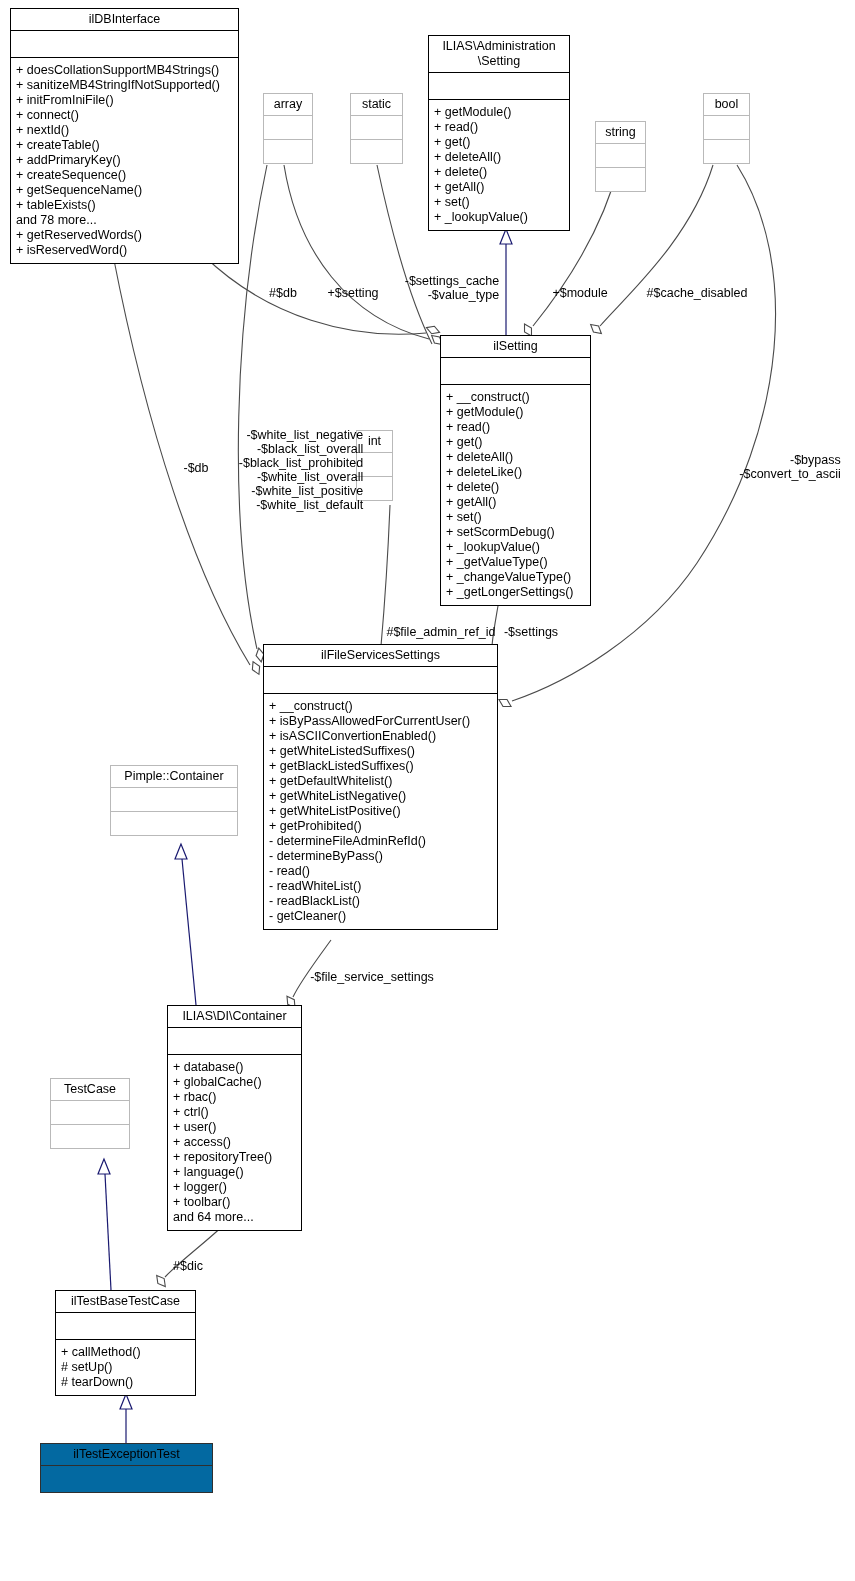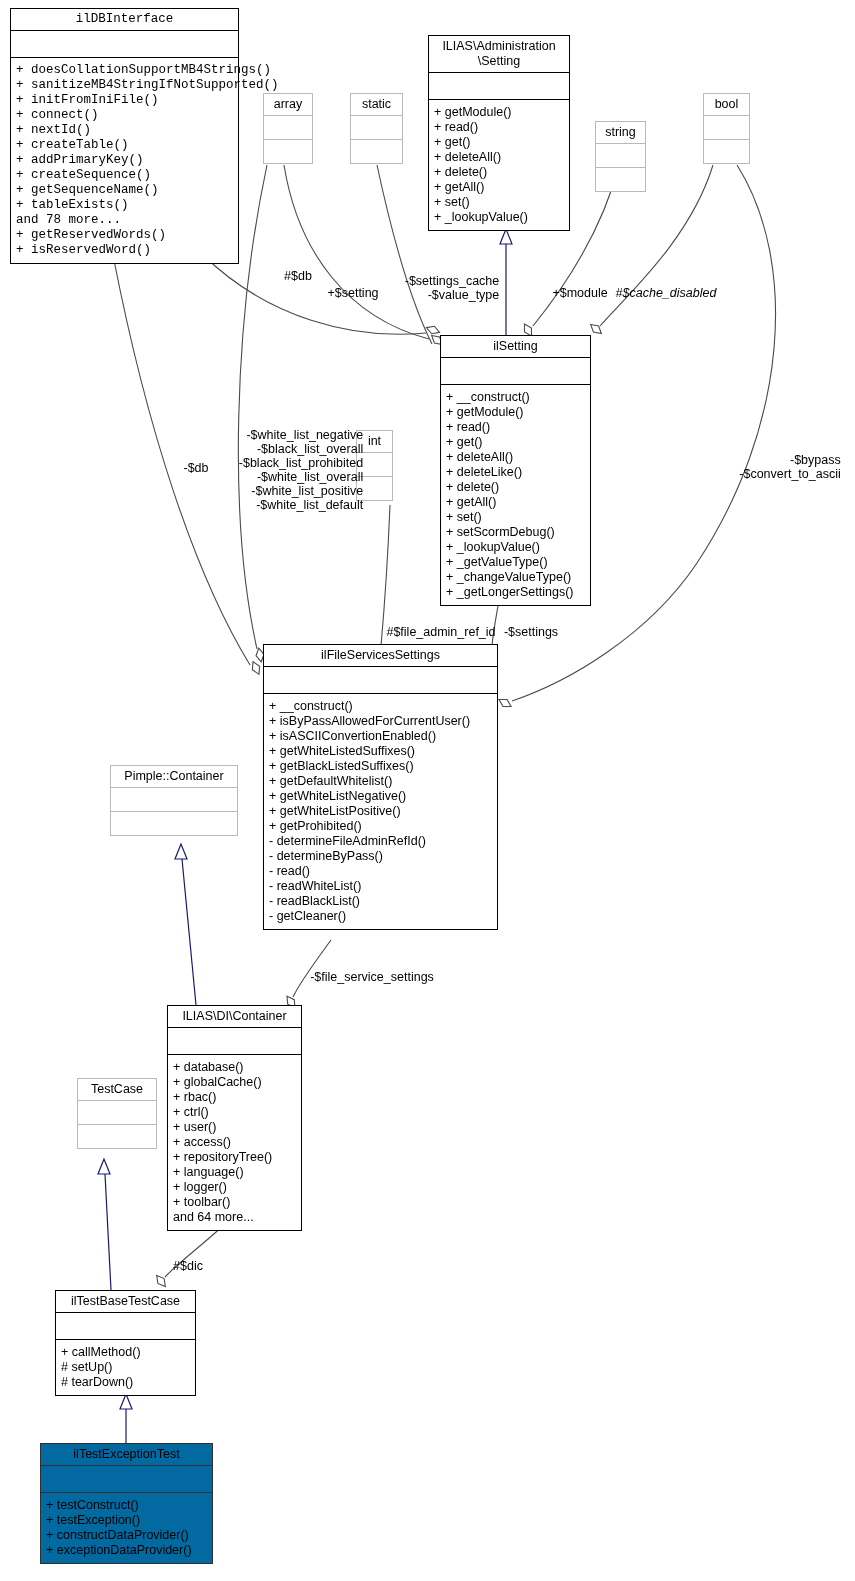--- a/index.html
+++ b/index.html
@@ -63,21 +63,21 @@
     <path class="inh" d="M 506 335 L 506 244"></path>
     <polygon class="tri" points="506,229 500,244 512,244"></polygon>
     <path class="inh" d="M 196 1005 L 182 859"></path>
     <polygon class="tri" points="181,844 175,859 187,859"></polygon>
     <path class="inh" d="M 111 1290 L 105 1174"></path>
     <polygon class="tri" points="104,1159 98,1174 110,1174"></polygon>
     <path class="inh" d="M 126 1443 L 126 1409"></path>
     <polygon class="tri" points="126,1394 120,1409 132,1409"></polygon>
   </svg>
 
-  <div class="cls" style="left:10px;top:8px;width:229px;font-family:Liberation Mono, monospace;">
+  <div class="cls" style="left:10px;top:8px;width:229px;">
     <div class="t">ilDBInterface</div>
     <div class="a"></div>
     <div class="mlist">
         <div class="mi">+ doesCollationSupportMB4Strings()</div>
         <div class="mi">+ sanitizeMB4StringIfNotSupported()</div>
         <div class="mi">+ initFromIniFile()</div>
         <div class="mi">+ connect()</div>
         <div class="mi">+ nextId()</div>
         <div class="mi">+ createTable()</div>
         <div class="mi">+ addPrimaryKey()</div>
@@ -196,53 +196,47 @@
         <div class="mi">+ user()</div>
         <div class="mi">+ access()</div>
         <div class="mi">+ repositoryTree()</div>
         <div class="mi">+ language()</div>
         <div class="mi">+ logger()</div>
         <div class="mi">+ toolbar()</div>
         <div class="mi">and 64 more...</div>
       </div>
   </div>
 
-  <div class="cls ext" style="left:77px;top:1078px;width:80px;">
+  <div class="cls ext" style="left:50px;top:1078px;width:80px;">
     <div class="t">TestCase</div>
     <div class="a"></div>
     <div class="b"></div>
   </div>
 
   <div class="cls" style="left:55px;top:1290px;width:141px;">
     <div class="t">ilTestBaseTestCase</div>
     <div class="a"></div>
     <div class="mlist">
         <div class="mi">+ callMethod()</div>
         <div class="mi"># setUp()</div>
         <div class="mi"># tearDown()</div>
       </div>
   </div>
 
   <div class="cls gray" style="left:40px;top:1443px;width:173px;">
     <div class="t">ilTestExceptionTest</div>
     <div class="a"></div>
-    <div class="mlist">
-        <div class="mi">+ testConstruct()</div>
-        <div class="mi">+ testException()</div>
-        <div class="mi">+ constructDataProvider()</div>
-        <div class="mi">+ exceptionDataProvider()</div>
-      </div>
-  </div>
-
-  <div class="elabel" style="left:283px;top:276px;margin-left:15px;">#$db</div>
+  </div>
+
+  <div class="elabel" style="left:283px;top:293px;">#$db</div>
   <div class="elabel" style="left:353px;top:293px;">+$setting</div>
   <div class="elabel" style="left:452px;top:288px;">-$settings_cache
 -$value_type</div>
   <div class="elabel" style="left:580px;top:293px;">+$module</div>
-  <div class="elabel" style="left:666px;top:293px;font-style:italic;">#$cache_disabled</div>
+  <div class="elabel" style="left:697px;top:293px;">#$cache_disabled</div>
   <div class="elabel" style="left:196px;top:468px;">-$db</div>
   <div class="elabel" style="left:301px;top:470px;">-$white_list_negative
 -$black_list_overall
 -$black_list_prohibited
 -$white_list_overall
 -$white_list_positive
 -$white_list_default</div>
   <div class="elabel" style="left:441px;top:632px;">#$file_admin_ref_id</div>
   <div class="elabel" style="left:531px;top:632px;">-$settings</div>
   <div class="elabel" style="left:790px;top:467px;">-$bypass

